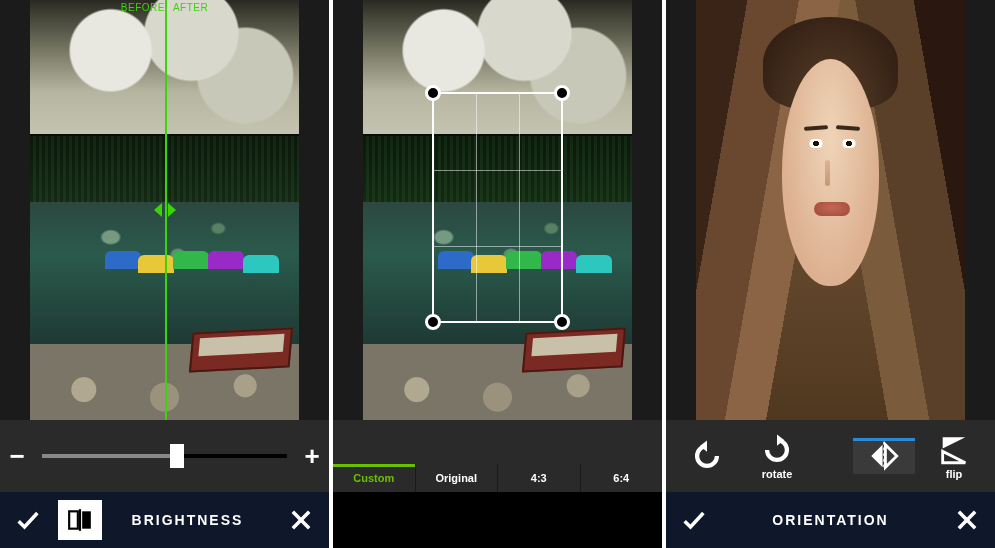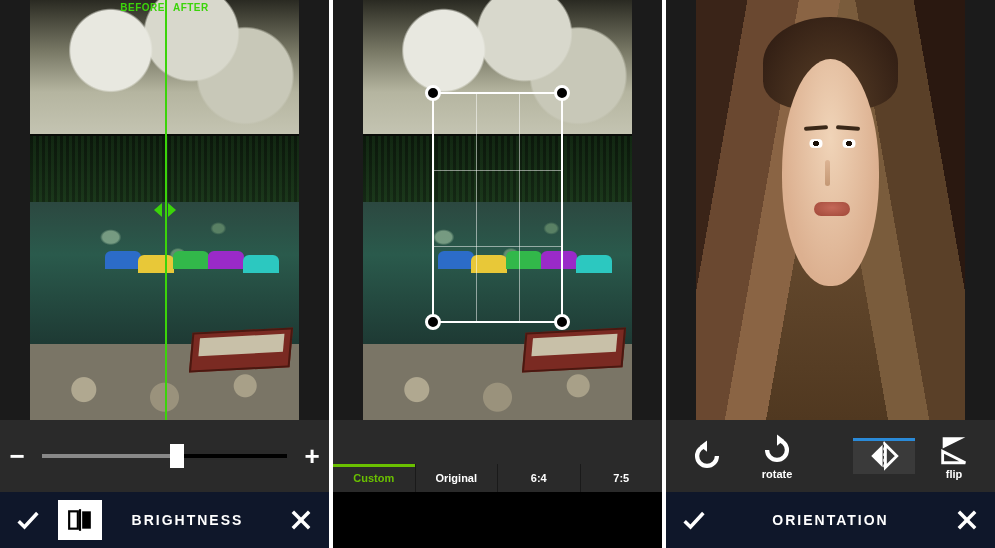--- a/index.html
+++ b/index.html
@@ -43,21 +43,21 @@
       background:#7a2a22; border:2px solid #4a1810; transform:skewX(-8deg) rotate(-3deg);}
   .scene .boat::after{content:"";position:absolute;inset:4px 6px 14px 6px;background:#c8c0a8;}
   .scene .paddle { position:absolute; width:36px; height:18px; border-radius:6px 6px 0 0; }
   .scene .p1{ left:28%; bottom:36%; background:#2c6cc8;}
   .scene .p2{ left:40%; bottom:35%; background:#e8c838;}
   .scene .p3{ left:53%; bottom:36%; background:#32b84a;}
   .scene .p4{ left:66%; bottom:36%; background:#9a2ac8;}
   .scene .p5{ left:79%; bottom:35%; background:#2cc8c0;}
 
   
-  .ba-labels { position:absolute; top:2px; width:100%; text-align:center; font-size:10px; font-weight:700; letter-spacing:.5px;}
+  .ba-labels { position:absolute; top:2px; width:100%; text-align:center; font-size:10px; font-weight:400; letter-spacing:.5px;}
   .ba-labels .bf { color:#3bd40a; margin-right:4px;}
   .ba-labels .af { color:#3bd40a; margin-left:4px;}
   .ba-line { position:absolute; top:0; bottom:0; width:2px; background:#3bd40a; left:50%; }
   .ba-handle { position:absolute; left:50%; top:50%; transform:translate(-50%,-50%); width:22px; height:14px; display:flex; justify-content:space-between;}
   .ba-handle span{ width:0;height:0;border-top:7px solid transparent;border-bottom:7px solid transparent;}
   .ba-handle .l{ border-right:8px solid #3bd40a;}
   .ba-handle .r{ border-left:8px solid #3bd40a;}
 
   
   .crop { position:absolute; left:30%; top:22%; width:40%; height:55%; border:2px solid #fff; }
@@ -214,22 +214,22 @@
         <div class="h tr"></div>
         <div class="h bl"></div>
         <div class="h br"></div>
       </div>
     </div>
 
     <div class="strip">
       <div class="ratios" id="ratio-row">
           <div class="ratio sel">Custom</div>
           <div class="ratio">Original</div>
+          <div class="ratio">4:3</div>
           <div class="ratio">6:4</div>
-          <div class="ratio">7:5</div>
         </div>
     </div>
 
   </div>
 
   <div class="gap"></div>
 
   <div class="phone">
     <div class="img-wrap">
       <div class="pad-left"></div>

